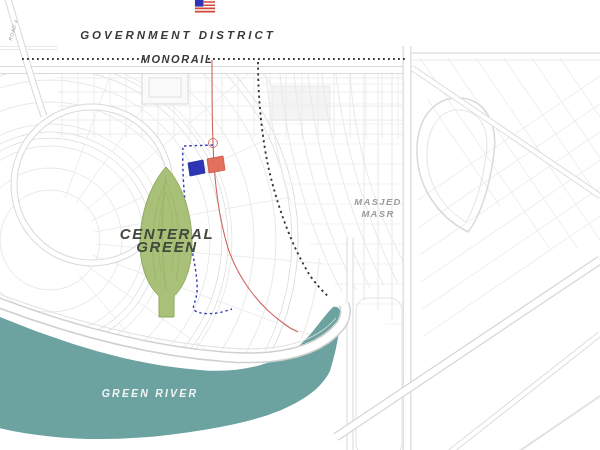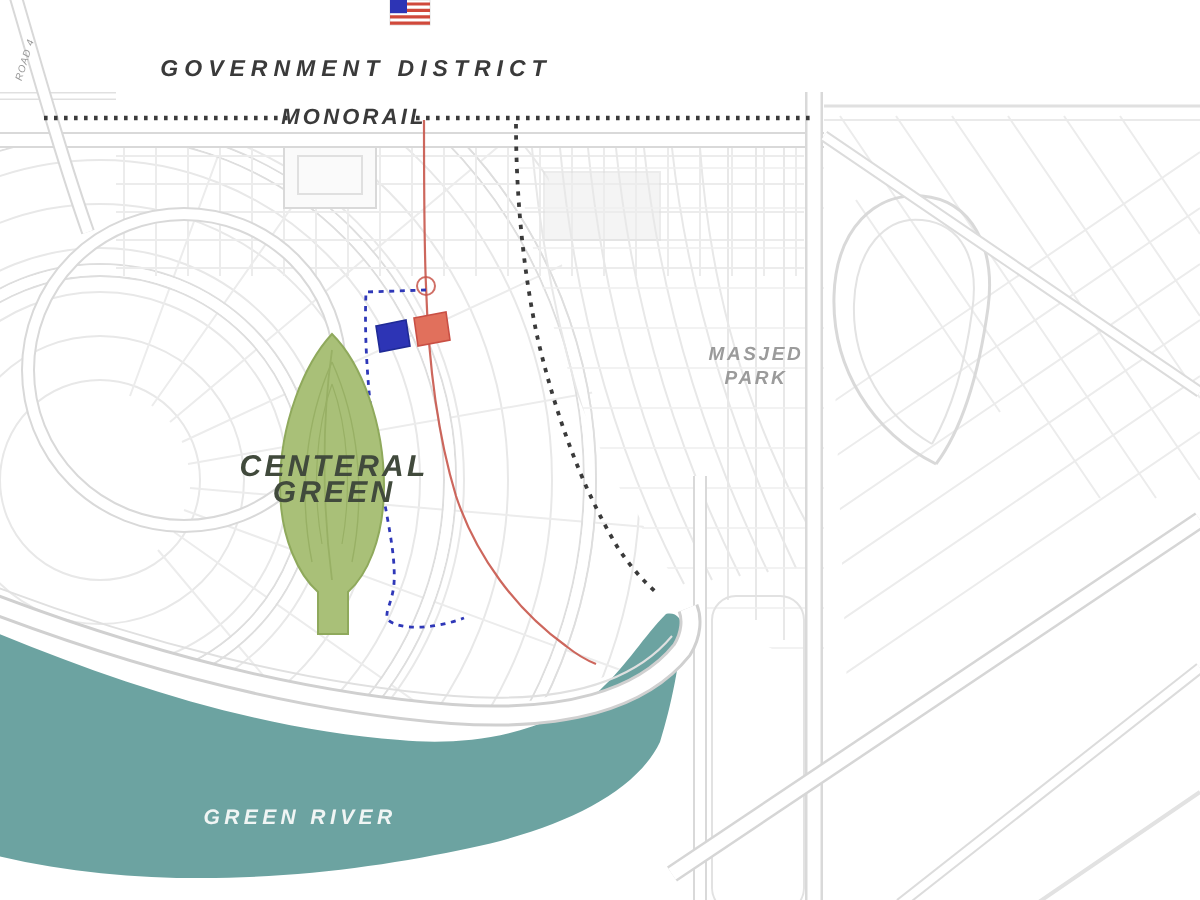--- a/index.html
+++ b/index.html
@@ -158,19 +158,19 @@
   </g>
 </svg>
 
 <div class="lbl lbl-gov" style="left:178px;top:35px;">GOVERNMENT DISTRICT</div>
 <div class="lbl lbl-monorail" style="left:177px;top:59px;">MONORAIL</div>
 <div class="lbl lbl-road4" style="left:13px;top:30px;">ROAD 4</div>
 <div class="lbl lbl-park" style="left:167px;top:240px;">
   <span>CENTERAL</span><br>
   <span>GREEN</span>
 </div>
-<div class="lbl lbl-masjed" style="left:378px;top:184px;">
+<div class="lbl lbl-masjed" style="left:378px;top:208px;">
   <span>MASJED</span><br>
-  <span>PARK</span>
+  <span>MASR</span>
 </div>
-<div class="lbl lbl-river" style="left:150px;top:409px;text-align:center;">GREEN RIVER</div>
+<div class="lbl lbl-river" style="left:150px;top:393px;text-align:center;">GREEN RIVER</div>
 
 </div>
 
 </body></html>

